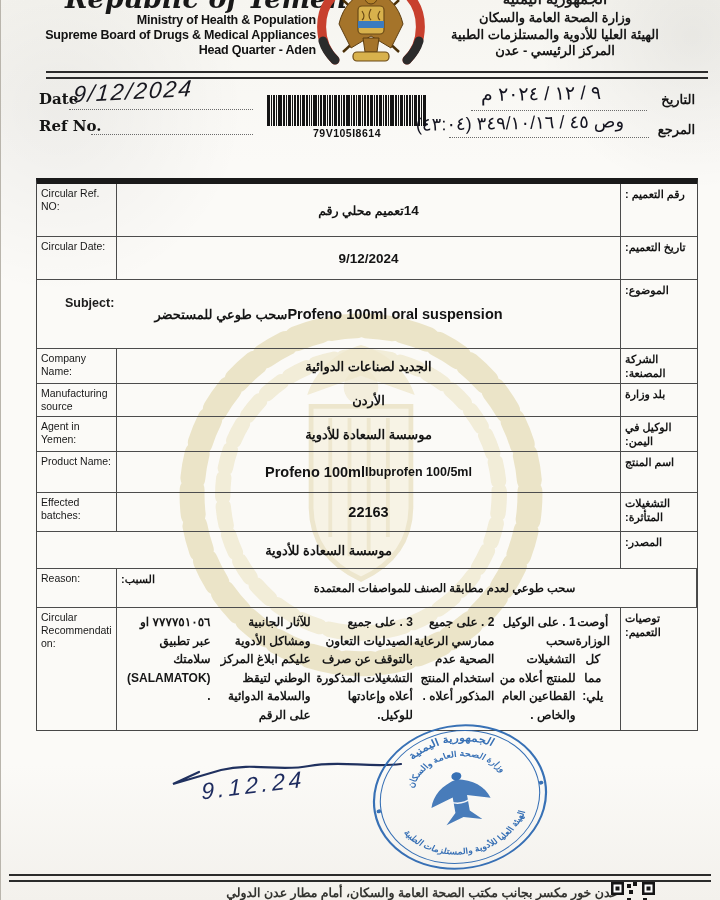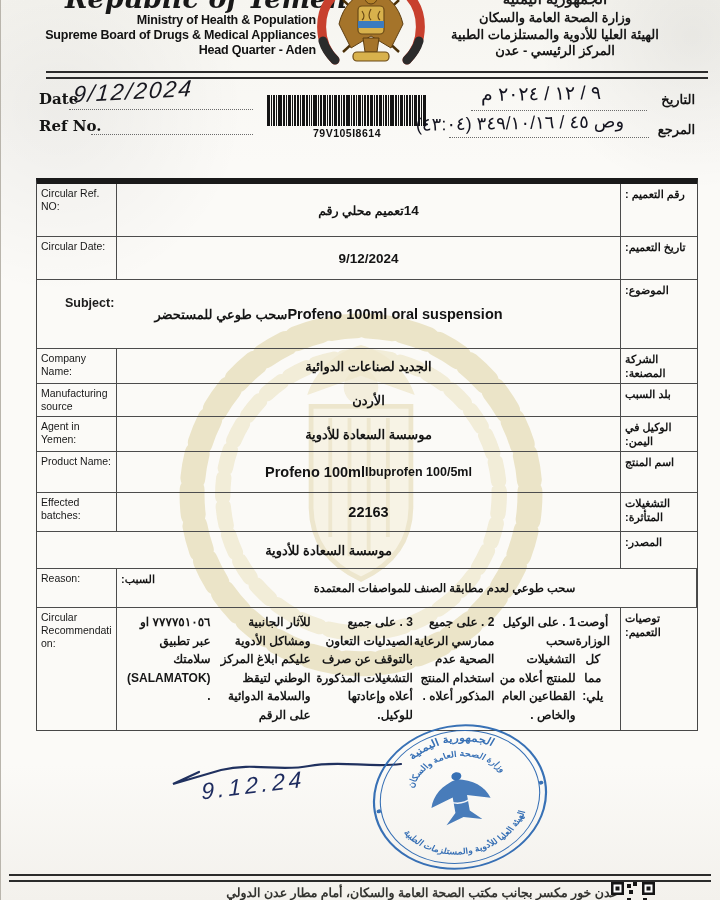--- a/index.html
+++ b/index.html
@@ -216,21 +216,21 @@
         <div class="v-ar">الجديد لصناعات الدوائية</div>
       </div>
       <div class="tcell tr-ar">الشركة المصنعة:</div>
     </div>
 
     <div class="trow" style="min-height:31px">
       <div class="tcell tl">Manufacturing source</div>
       <div class="tcell tc">
         <div class="v-ar">الأردن</div>
       </div>
-      <div class="tcell tr-ar">بلد السبب</div>
+      <div class="tcell tr-ar">بلد وزارة</div>
     </div>
 
     <div class="trow" style="min-height:34px">
       <div class="tcell tl">Agent in Yemen:</div>
       <div class="tcell tc">
         <div class="v-ar">موسسة السعادة للأدوية</div>
       </div>
       <div class="tcell tr-ar">الوكيل في اليمن:</div>
     </div>
 

